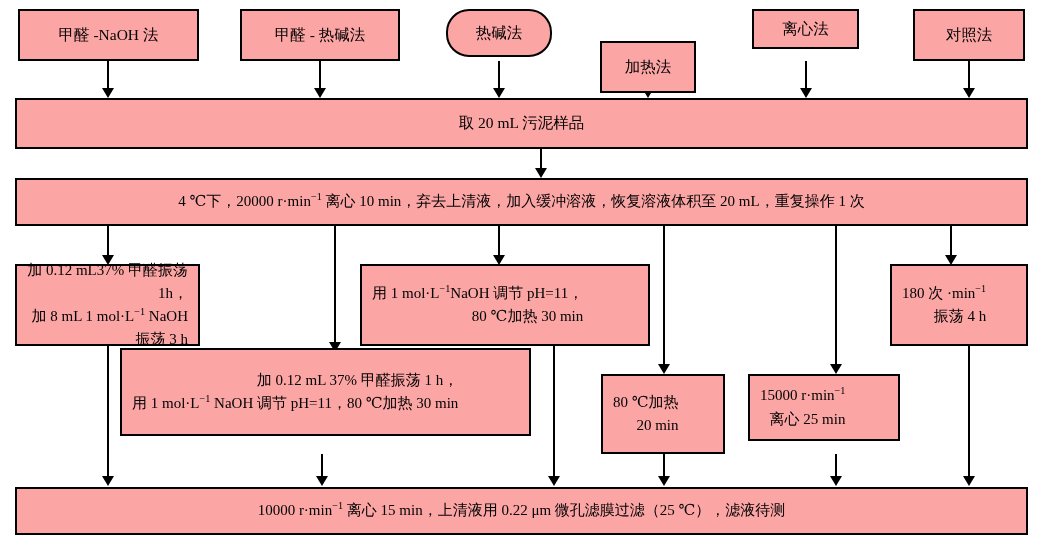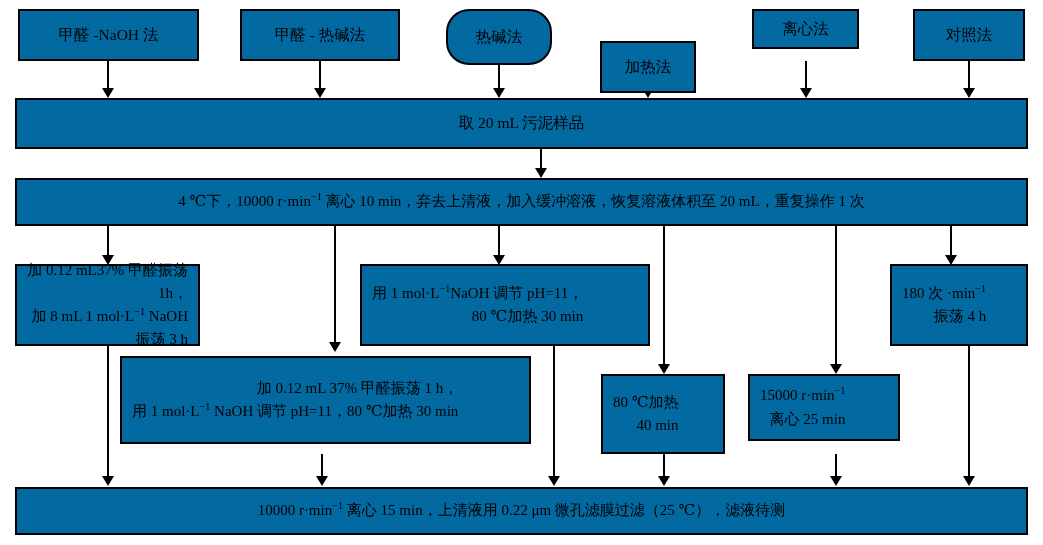--- a/index.html
+++ b/index.html
@@ -12,21 +12,21 @@
     width: 1043px;
     height: 545px;
     background: #ffffff;
     font-family: "Liberation Serif", "DejaVu Serif", serif;
     overflow: hidden;
   }
   .node {
     position: absolute;
     box-sizing: border-box;
     border: 2px solid #000000;
-    background: #0369a1;
+    background: #fca5a5;
     display: flex;
     align-items: center;
     justify-content: center;
     color: #000000;
     line-height: 1.55;
     z-index: 2;
   }
   .node.center   { text-align: center; }
   .node.leftish  { justify-content: flex-start; text-align: right; }
   .node .txt { display: block; padding: 0 10px; }
@@ -52,21 +52,21 @@
 <body>
 
 <div id="canvas">
 
   <div class="node center t155" style="left:18px; top:9px; width:181px; height:52px;">
     <span class="txt">甲醛 -NaOH 法</span>
   </div>
   <div class="node center t155" style="left:240px; top:9px; width:160px; height:52px;">
     <span class="txt">甲醛 - 热碱法</span>
   </div>
-  <div class="node center t155" style="left:446px; top:9px; width:106px; height:56px;border-radius:23px;">
+  <div class="node center t155" style="left:446px; top:9px; width:106px; height:48px;border-radius:23px;">
     <span class="txt">热碱法</span>
   </div>
   <div class="node center t155" style="left:600px; top:9px; width:96px; height:52px;margin-top:32px;">
     <span class="txt">加热法</span>
   </div>
   <div class="node center t155" style="left:752px; top:9px; width:107px; height:40px;">
     <span class="txt">离心法</span>
   </div>
   <div class="node center t155" style="left:913px; top:9px; width:112px; height:52px;">
     <span class="txt">对照法</span>
@@ -87,21 +87,21 @@
 
   <div class="node center t155" style="left:15px; top:98px; width:1013px; height:51px;align-items:center;">
     <span class="txt">取 20 mL 污泥样品</span>
   </div>
 
   <div class="vline" style="left:540px; top:149px; height:24px;"></div>
   <div class="arrowhead" style="left:535px; top:168px;"></div>
 
   <div class="node center t15" style="left:15px; top:178px; width:1013px; height:48px;">
     <span class="txt">
-      <span>4 ℃下，10000 r·min</span><sup>−1</sup><span> 离心 10 min，弃去上清液，加入缓冲溶液，恢复溶液体积至 20 mL，重复操作 1 次</span>
+      <span>4 ℃下，20000 r·min</span><sup>−1</sup><span> 离心 10 min，弃去上清液，加入缓冲溶液，恢复溶液体积至 20 mL，重复操作 1 次</span>
     </span>
   </div>
 
   <div class="vline" style="left:107px; top:226px; height:32px;"></div>
   <div class="arrowhead" style="left:102px; top:255px;"></div>
 
   <div class="vline" style="left:334px; top:226px; height:118px;"></div>
   <div class="arrowhead" style="left:329px; top:342px;"></div>
 
   <div class="vline" style="left:498px; top:226px; height:32px;"></div>
@@ -130,31 +130,31 @@
     </span>
   </div>
 
   <div class="node leftish t15" style="left:890px; top:264px; width:138px; height:82px;">
     <span class="txt">
       <span>180 次 ·min</span><sup>−1</sup><br>
       <span>振荡 4 h</span>
     </span>
   </div>
 
-  <div class="node leftish t15" style="left:120px; top:356px; width:411px; height:88px;">
+  <div class="node leftish t15" style="left:120px; top:348px; width:411px; height:88px;">
     <span class="txt">
       <span>加 0.12 mL 37% 甲醛振荡 1 h，</span><br>
       <span>用 1 mol·L</span><sup>−1</sup><span> NaOH 调节 pH=11，80 ℃加热 30 min</span>
     </span>
   </div>
 
   <div class="node leftish t15" style="left:601px; top:374px; width:124px; height:80px;">
     <span class="txt">
       <span>80 ℃加热</span><br>
-      <span>40 min</span>
+      <span>20 min</span>
     </span>
   </div>
 
   <div class="node leftish t15" style="left:748px; top:374px; width:152px; height:67px;">
     <span class="txt">
       <span>15000 r·min</span><sup>−1</sup><br>
       <span>离心 25 min</span>
     </span>
   </div>
 

